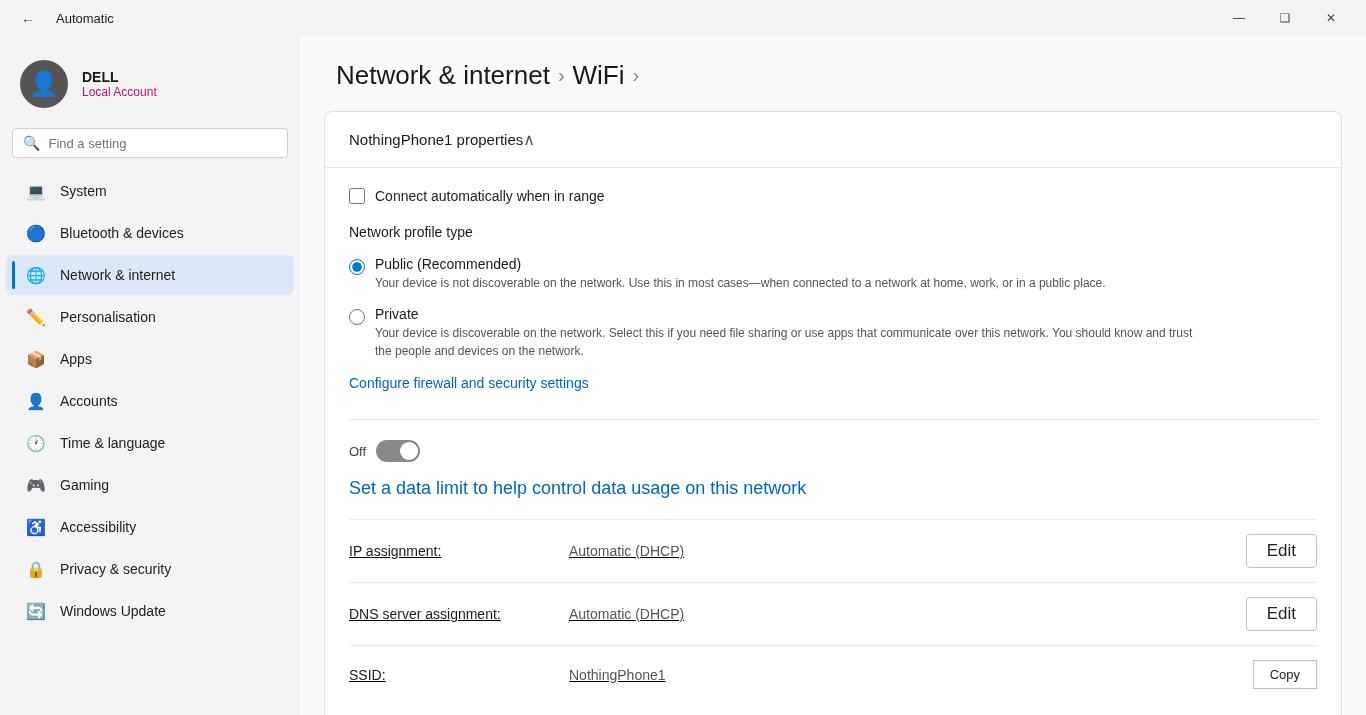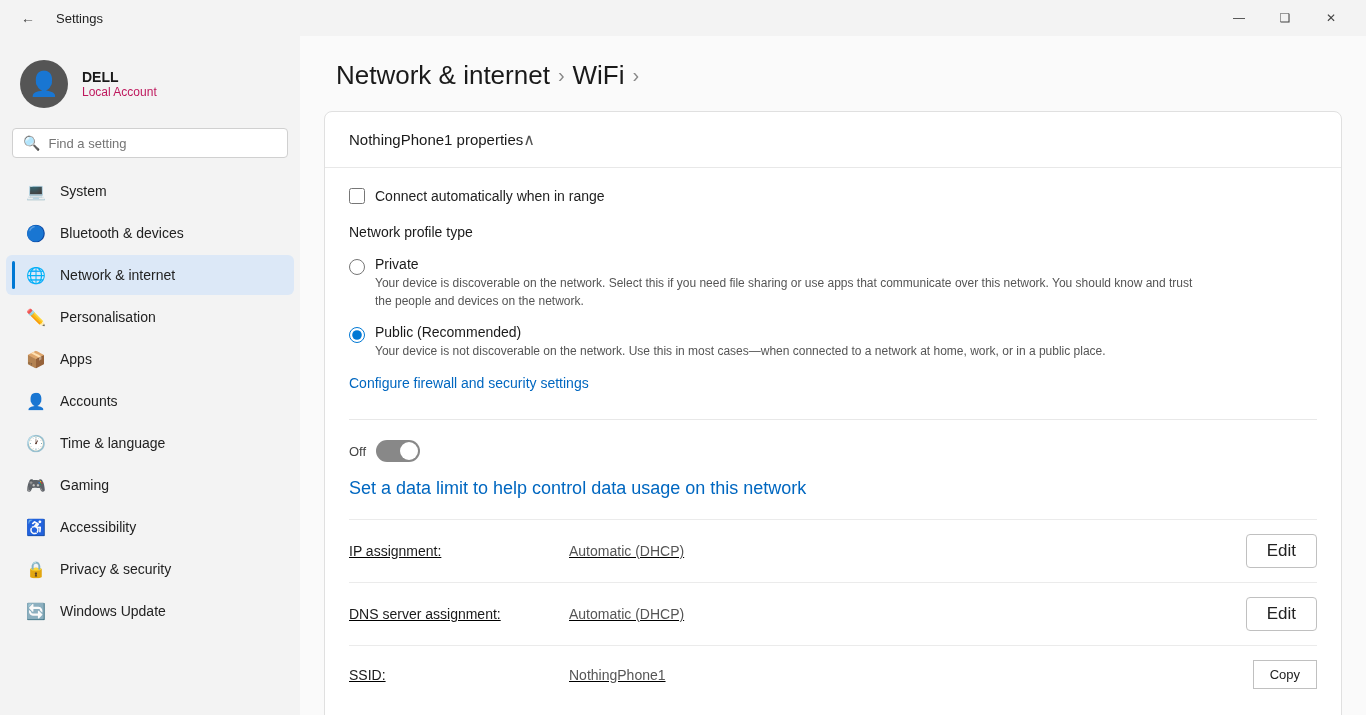--- a/index.html
+++ b/index.html
@@ -381,21 +381,21 @@
     .icon-purple { color: #7000cc; }
     .icon-gray { color: #666; }
     .icon-light-blue { color: #00a0d2; }
   </style>
 </head>
 <body>
 
 <div class="title-bar">
   <div class="title-bar-left">
     <button class="title-bar-btn" style="width:32px; font-size:14px;">←</button>
-    <span class="title-bar-title">Settings</span>
+    <span class="title-bar-title">Automatic</span>
   </div>
   <div class="title-bar-controls">
     <button class="title-bar-btn">—</button>
     <button class="title-bar-btn">❑</button>
     <button class="title-bar-btn close">✕</button>
   </div>
 </div>
 
 <div class="app-body">
 
@@ -485,33 +485,33 @@
         <div class="checkbox-row">
           <input type="checkbox" id="connect-auto" style="">
           <label for="connect-auto">Connect automatically when in range</label>
         </div>
 
         
         <div class="profile-label">Network profile type</div>
 
         
         <div class="radio-option">
+          <input type="radio" name="profile" id="radio-public" checked="" style="">
+          <div class="radio-option-text">
+            <div class="radio-title">Public (Recommended)</div>
+            <div class="radio-desc">Your device is not discoverable on the network. Use this in most cases—when connected to a network at home, work, or in a public place.</div>
+          </div>
+        </div>
+
+        
+        <div class="radio-option">
           <input type="radio" name="profile" id="radio-private" style="">
           <div class="radio-option-text">
             <div class="radio-title">Private</div>
             <div class="radio-desc">Your device is discoverable on the network. Select this if you need file sharing or use apps that communicate over this network. You should know and trust the people and devices on the network.</div>
-          </div>
-        </div>
-
-        
-        <div class="radio-option">
-          <input type="radio" name="profile" id="radio-public" checked="" style="">
-          <div class="radio-option-text">
-            <div class="radio-title">Public (Recommended)</div>
-            <div class="radio-desc">Your device is not discoverable on the network. Use this in most cases—when connected to a network at home, work, or in a public place.</div>
           </div>
         </div>
 
         
         <a class="config-link" href="#">Configure firewall and security settings</a>
 
         <hr class="divider">
 
         
         <div class="metered-row">

